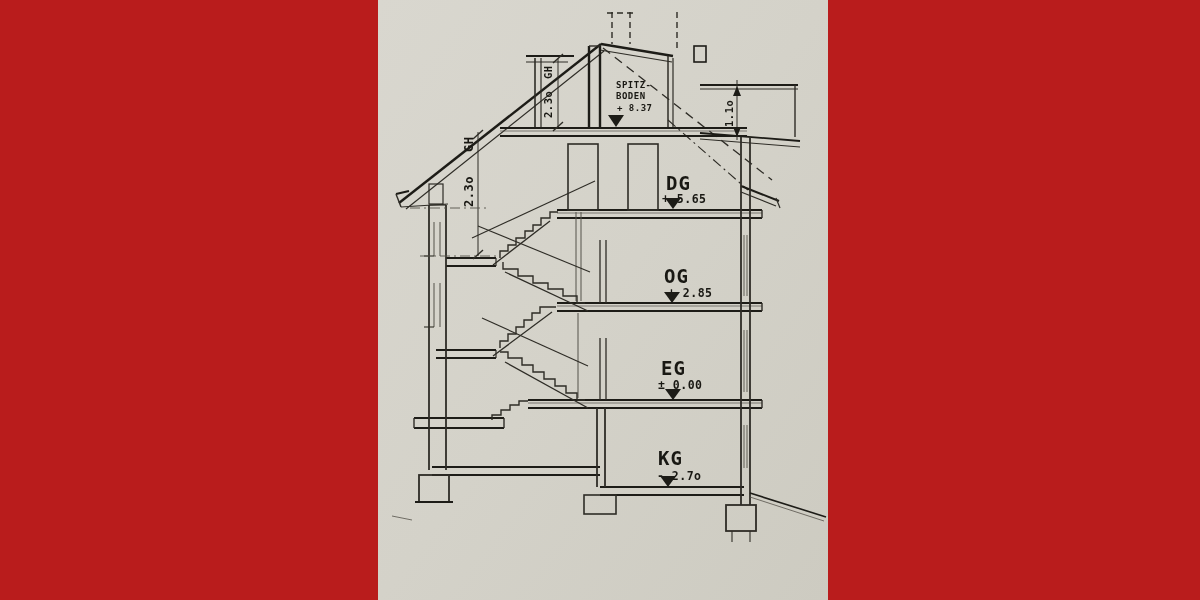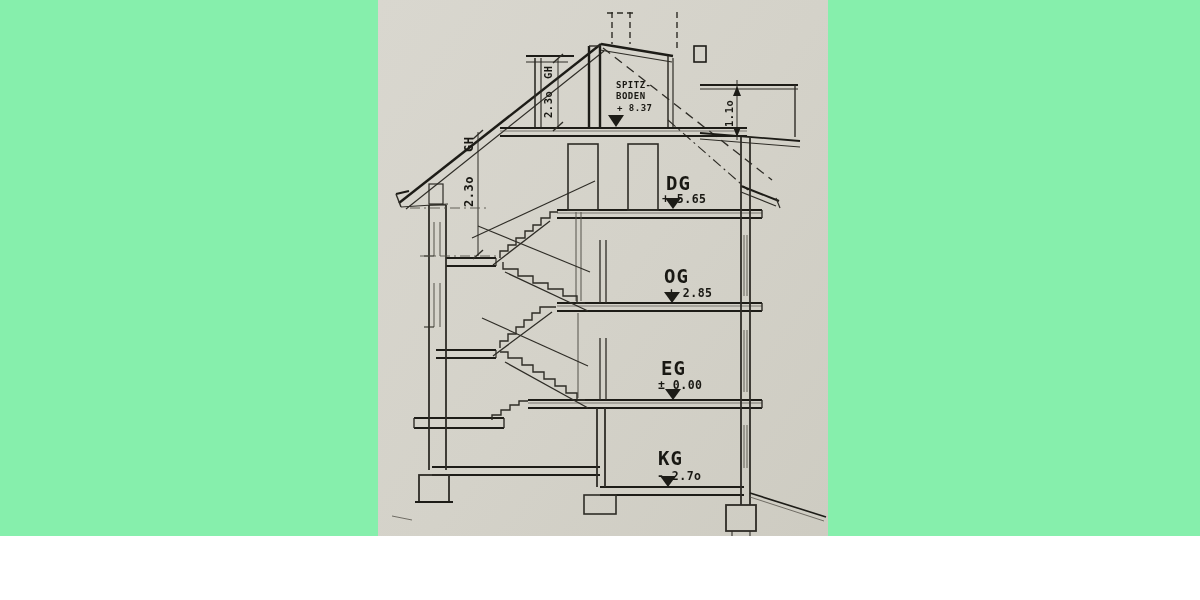--- a/index.html
+++ b/index.html
@@ -1,17 +1,17 @@
 <!DOCTYPE html>
 <html><head>
 <meta charset="utf-8">
 <style>
   html,body{margin:0;padding:0;background:#ffffff;}
   .stage{
-    position:relative;width:1200px;height:536px;background:#86efac;
+    position:relative;width:1200px;height:600px;background:#b91c1c;
     overflow:hidden;font-family:"DejaVu Sans Mono","Liberation Mono",monospace;
   }
   svg{display:block;}
   .ink  {stroke:#2e2c26;fill:none;}
   .inkT {stroke:#1d1c17;fill:none;}
   .faint{stroke:#55524a;fill:none;}
   text{fill:#191813;font-family:"DejaVu Sans Mono","Liberation Mono",monospace;font-weight:bold;}
   .lvl  {font-size:19px;letter-spacing:1px;}
   .elev {font-size:11.5px;letter-spacing:0.5px;}
   .small{font-size:9px;letter-spacing:0.5px;}

